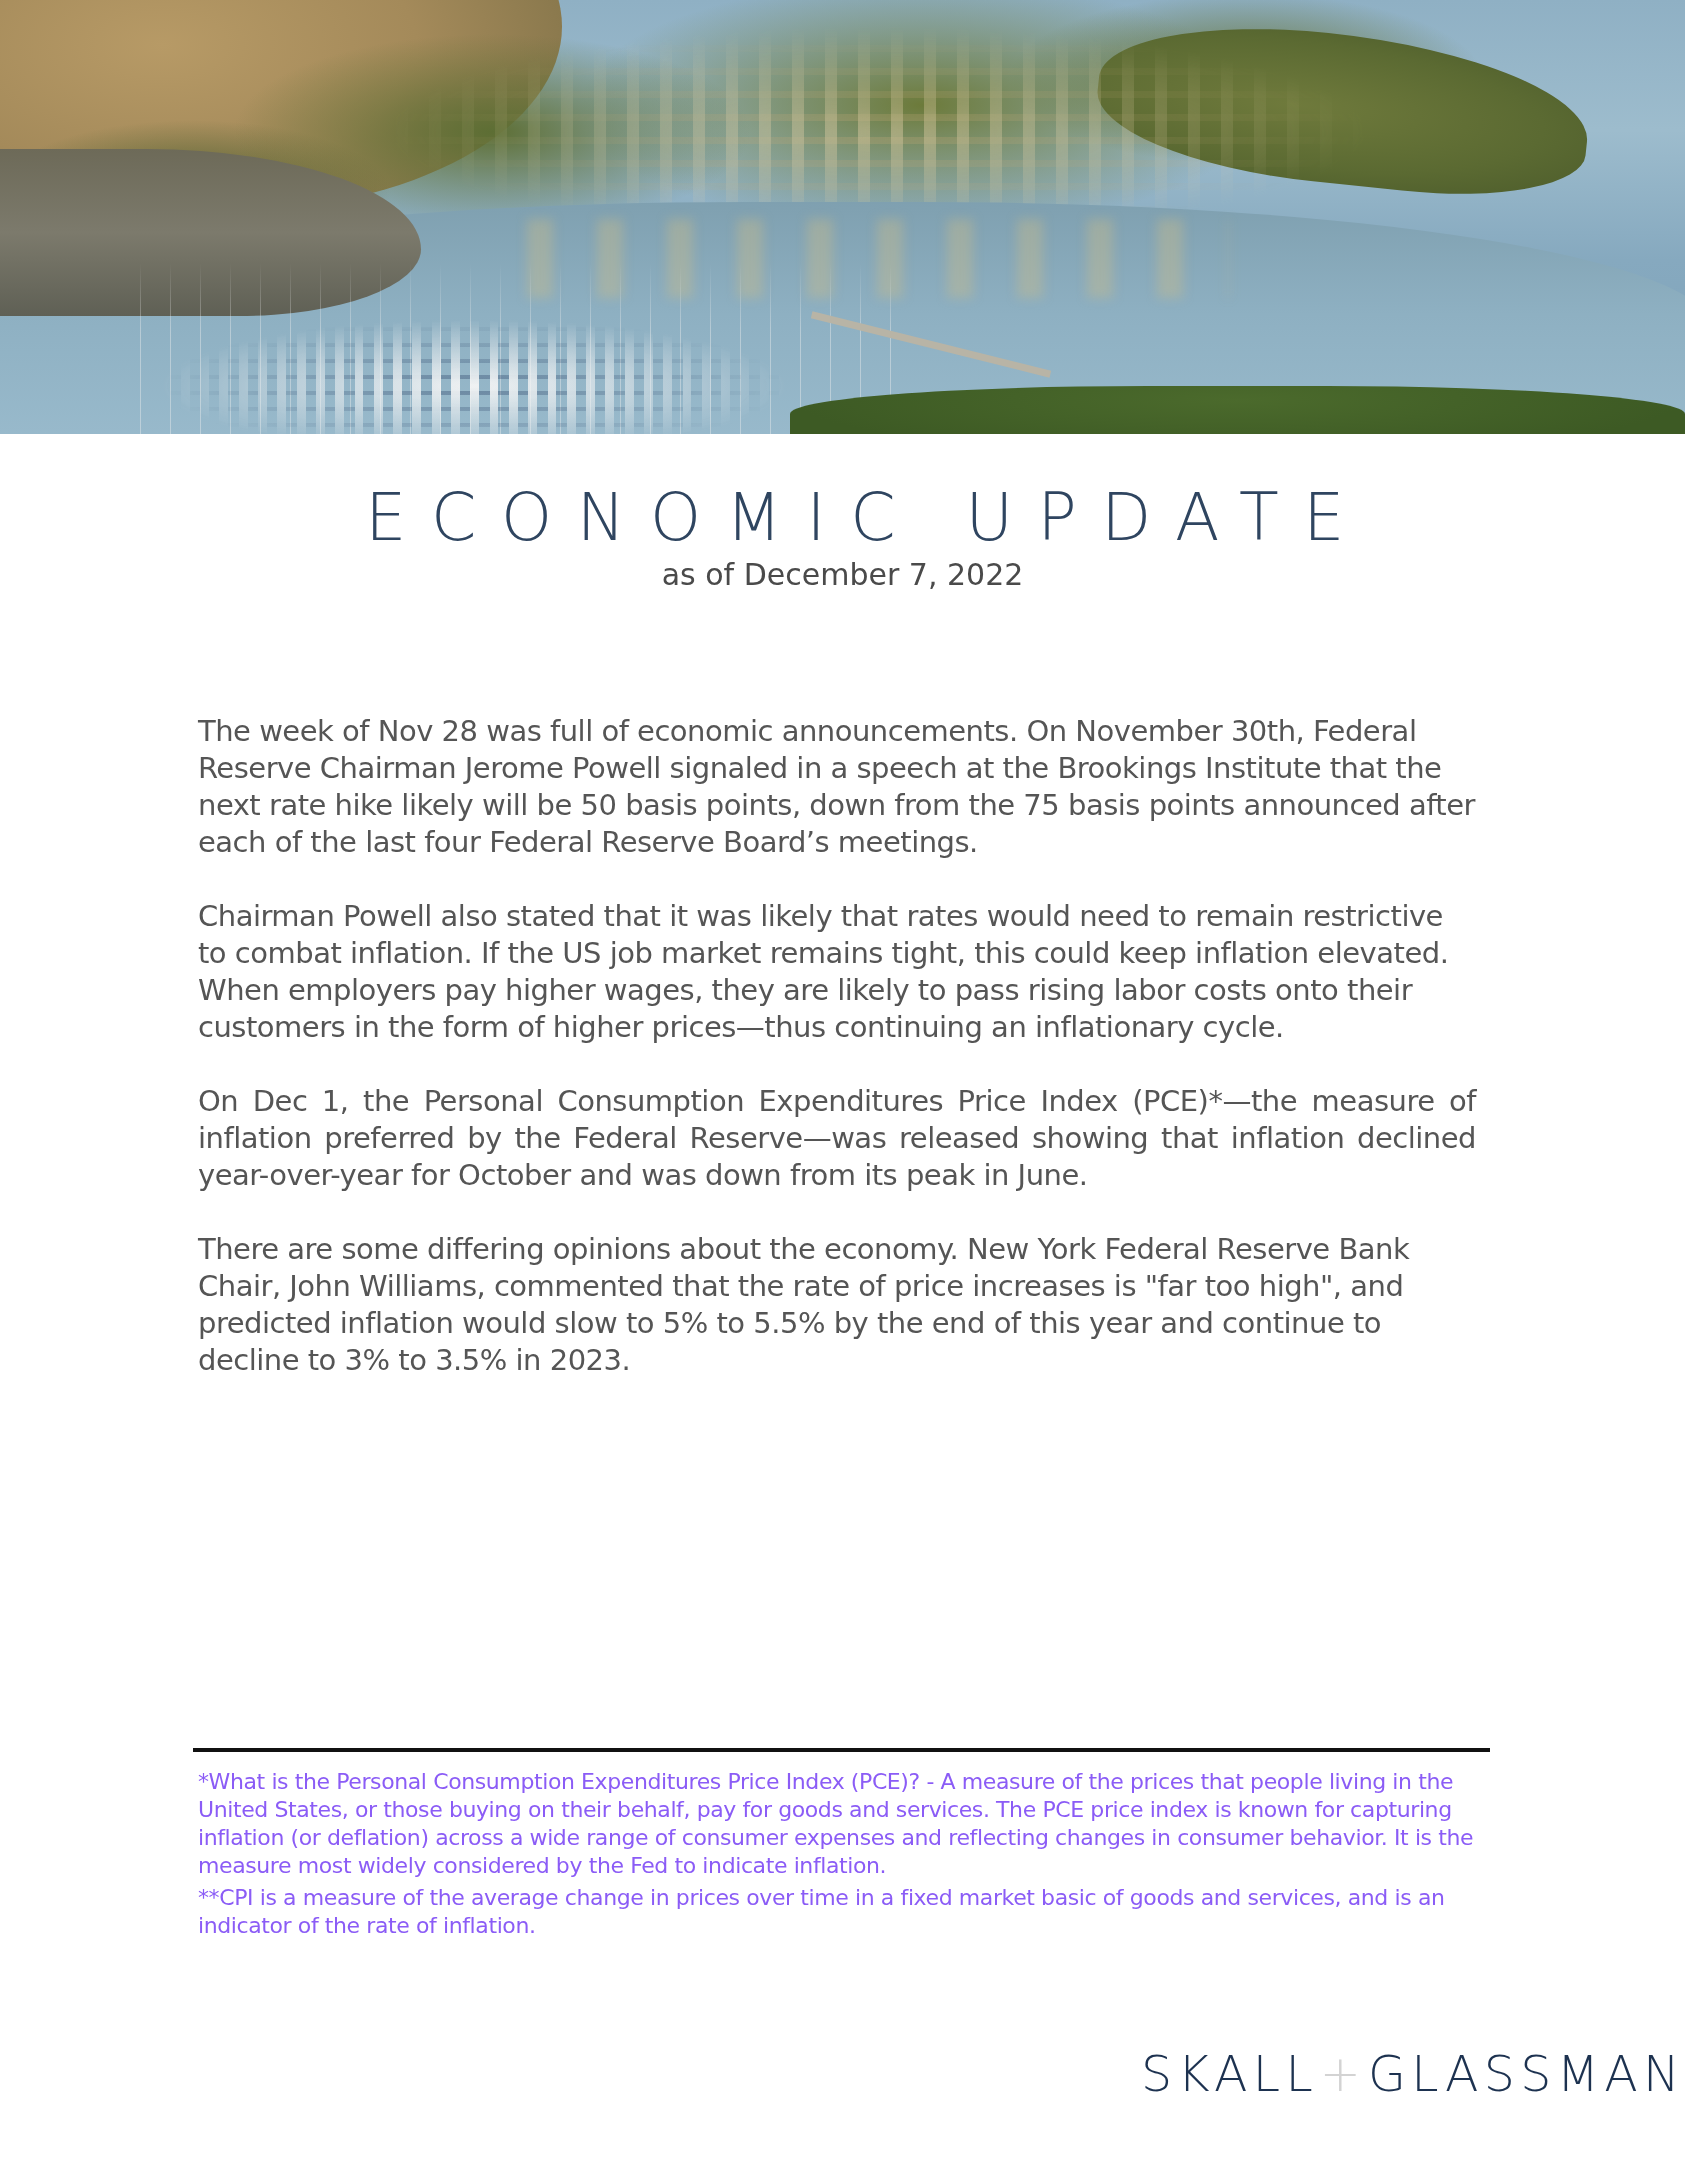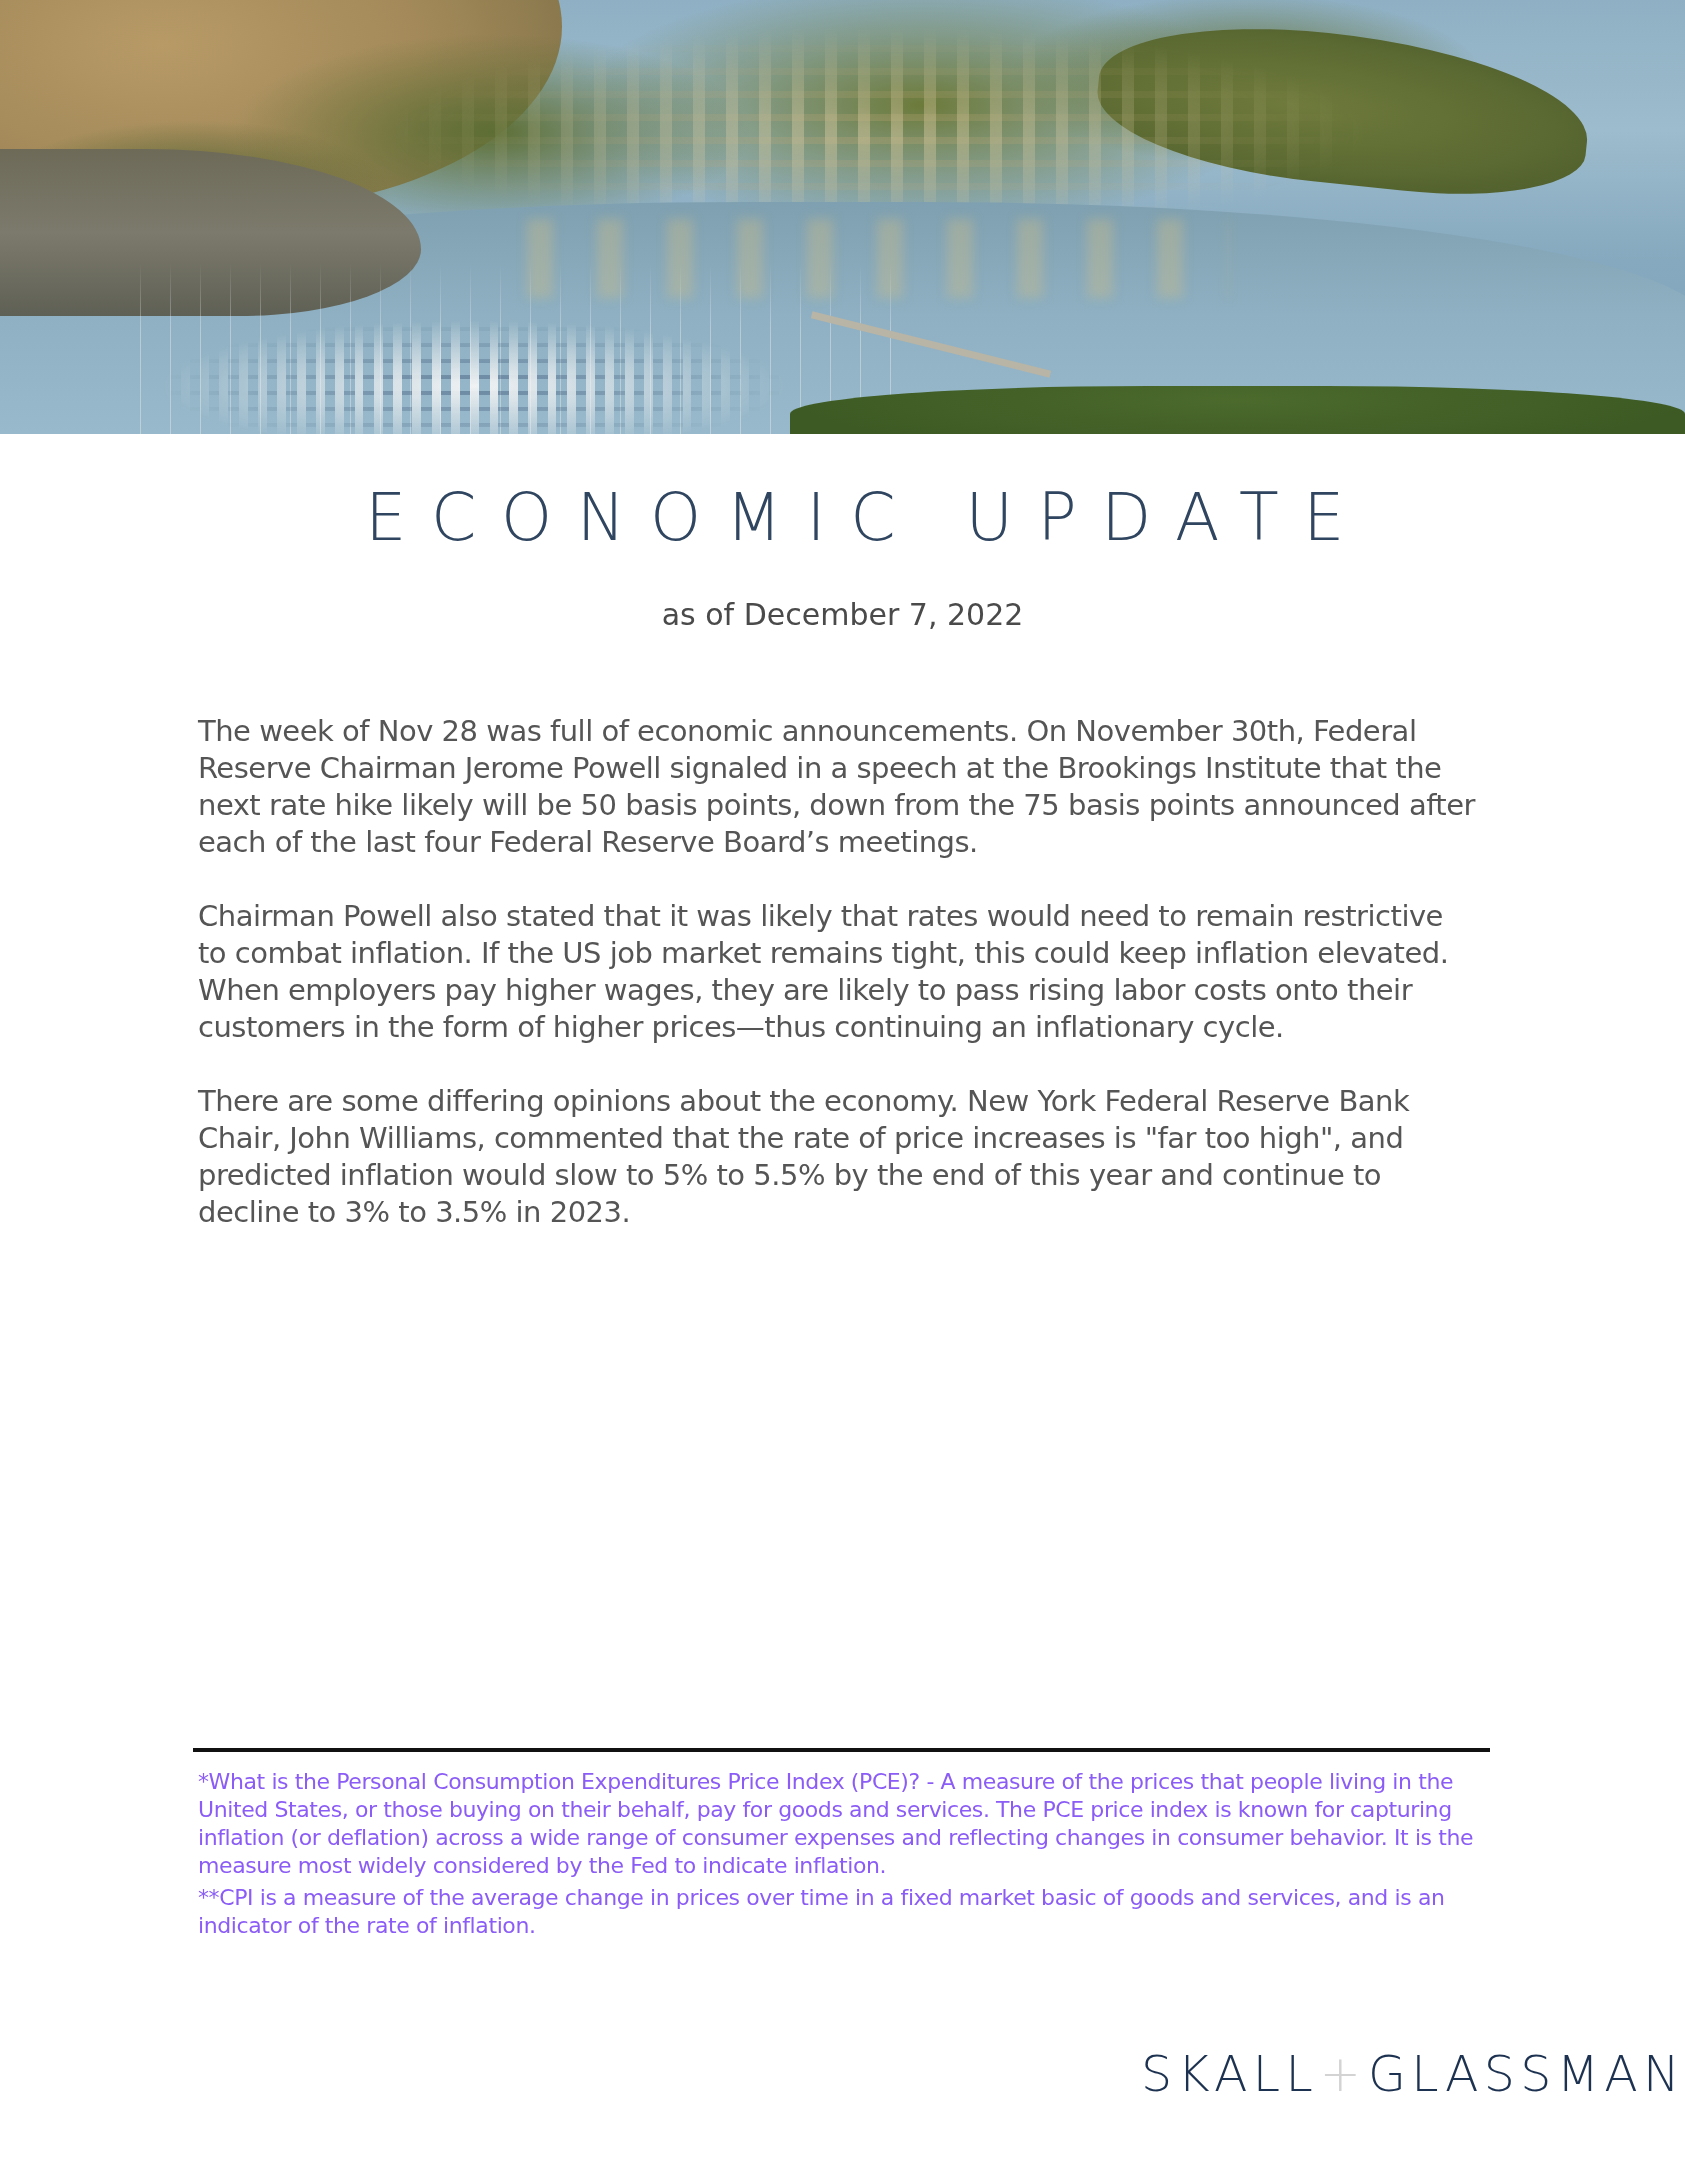--- a/index.html
+++ b/index.html
@@ -41,21 +41,21 @@
   .hero .masts { position: absolute; left: 140px; top: 263px; width: 755px; height: 176px;
     background: repeating-linear-gradient(90deg, rgba(240,240,240,0.6) 0 0.9px, rgba(0,0,0,0) 0.9px 30px); opacity: .7;
     -webkit-mask: linear-gradient(180deg, transparent 0%, #000 40%); mask: linear-gradient(180deg, transparent 0%, #000 40%); }
   .hero .foliage { position: absolute; left: 790px; top: 386px; width: 895px; height: 70px; border-radius: 40% 40% 0 0;
     background: radial-gradient(ellipse at 50% 20%, #4b6a2c 0%, #3d5a24 70%); }
 
   
   .title { position: absolute; left: 0; top: 485px; width: 1685px; text-align: center;
     font-family: "DejaVu Sans", sans-serif; font-weight: 300; font-size: 65px; letter-spacing: 24.6px;
     color: #2f4560; line-height: 1; padding-left: 24.6px; }
-  .subtitle { position: absolute; left: 0; top: 600px; width: 1685px; text-align: center;
+  .subtitle { position: absolute; left: 0; top: 560px; width: 1685px; text-align: center;
     font-family: "DejaVu Sans", sans-serif; font-size: 30px; color: #4a4a4a; line-height: 1; }
 
   
   .body-wrap { position: absolute; left: 198px; top: 713px; width: 1290px; }
   .para { font-family: "DejaVu Sans", sans-serif; font-size: 29px; line-height: 37px; color: #555555;
     margin: 0 12px 37px 0; letter-spacing: -0.5px; }
   .para.justify { text-align: justify; }
 
   .divider { position: absolute; left: 193px; top: 1748px; width: 1297px; height: 4.4px; background: #111111; }
 
@@ -83,20 +83,21 @@
   <div class="breakwater"></div>
   <div class="foliage"></div>
 </div>
 
 <div class="title">ECONOMIC UPDATE</div>
 <div class="subtitle">as of December 7, 2022</div>
 
 <div class="body-wrap">
   <p class="para">The week of Nov 28 was full of economic announcements. On November 30th, Federal Reserve Chairman Jerome Powell signaled in a speech at the Brookings Institute that the next rate hike likely will be 50 basis points, down from the 75 basis points announced after each of the last four Federal Reserve Board’s meetings.</p>
   <p class="para">Chairman Powell also stated that it was likely that rates would need to remain restrictive to combat inflation. If the US job market remains tight, this could keep inflation elevated. When employers pay higher wages, they are likely to pass rising labor costs onto their customers in the form of higher prices—thus continuing an inflationary cycle.</p>
+  <p class="para justify">On Dec 1, the Personal Consumption Expenditures Price Index (PCE)*—the measure of inflation preferred by the Federal Reserve—was released showing that inflation declined year-over-year for October and was down from its peak in June.</p>
   <p class="para">There are some differing opinions about the economy. New York Federal Reserve Bank Chair, John Williams, commented that the rate of price increases is "far too high", and predicted inflation would slow to 5% to 5.5% by the end of this year and continue to decline to 3% to 3.5% in 2023.</p>
 </div>
 
 <div class="divider"></div>
 
 <div class="footnotes">
   <p class="foot">*What is the Personal Consumption Expenditures Price Index (PCE)? - A measure of the prices that people living in the United States, or those buying on their behalf, pay for goods and services. The PCE price index is known for capturing inflation (or deflation) across a wide range of consumer expenses and reflecting changes in consumer behavior. It is the measure most widely considered by the Fed to indicate inflation.</p>
   <p class="foot">**CPI is a measure of the average change in prices over time in a fixed market basic of goods and services, and is an indicator of the rate of inflation.</p>
 </div>
 

